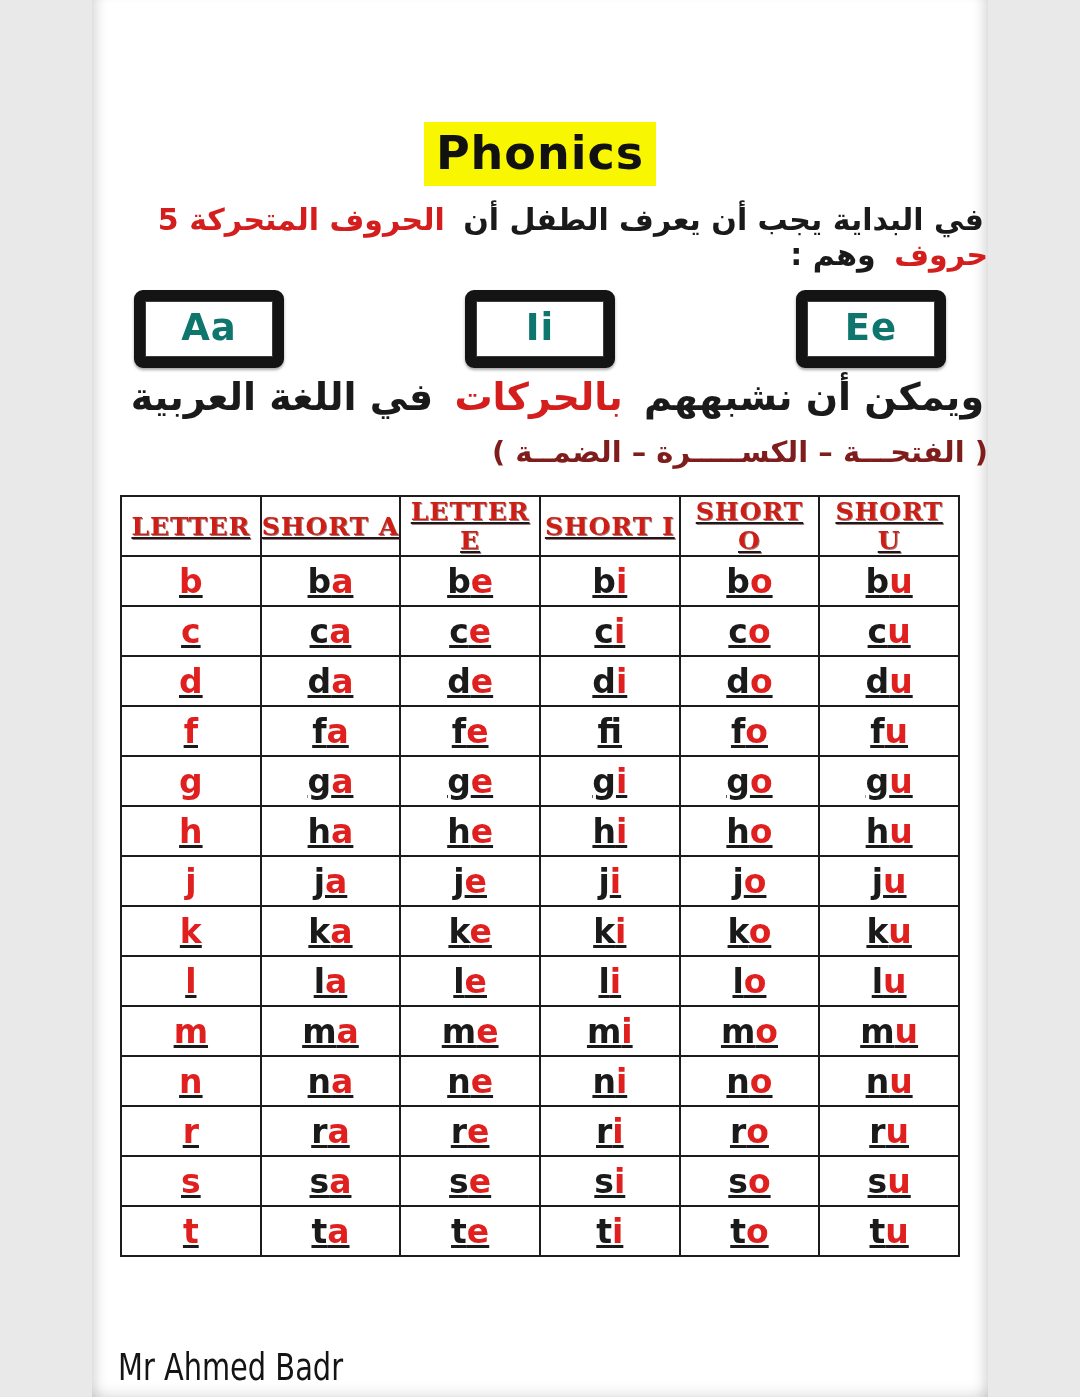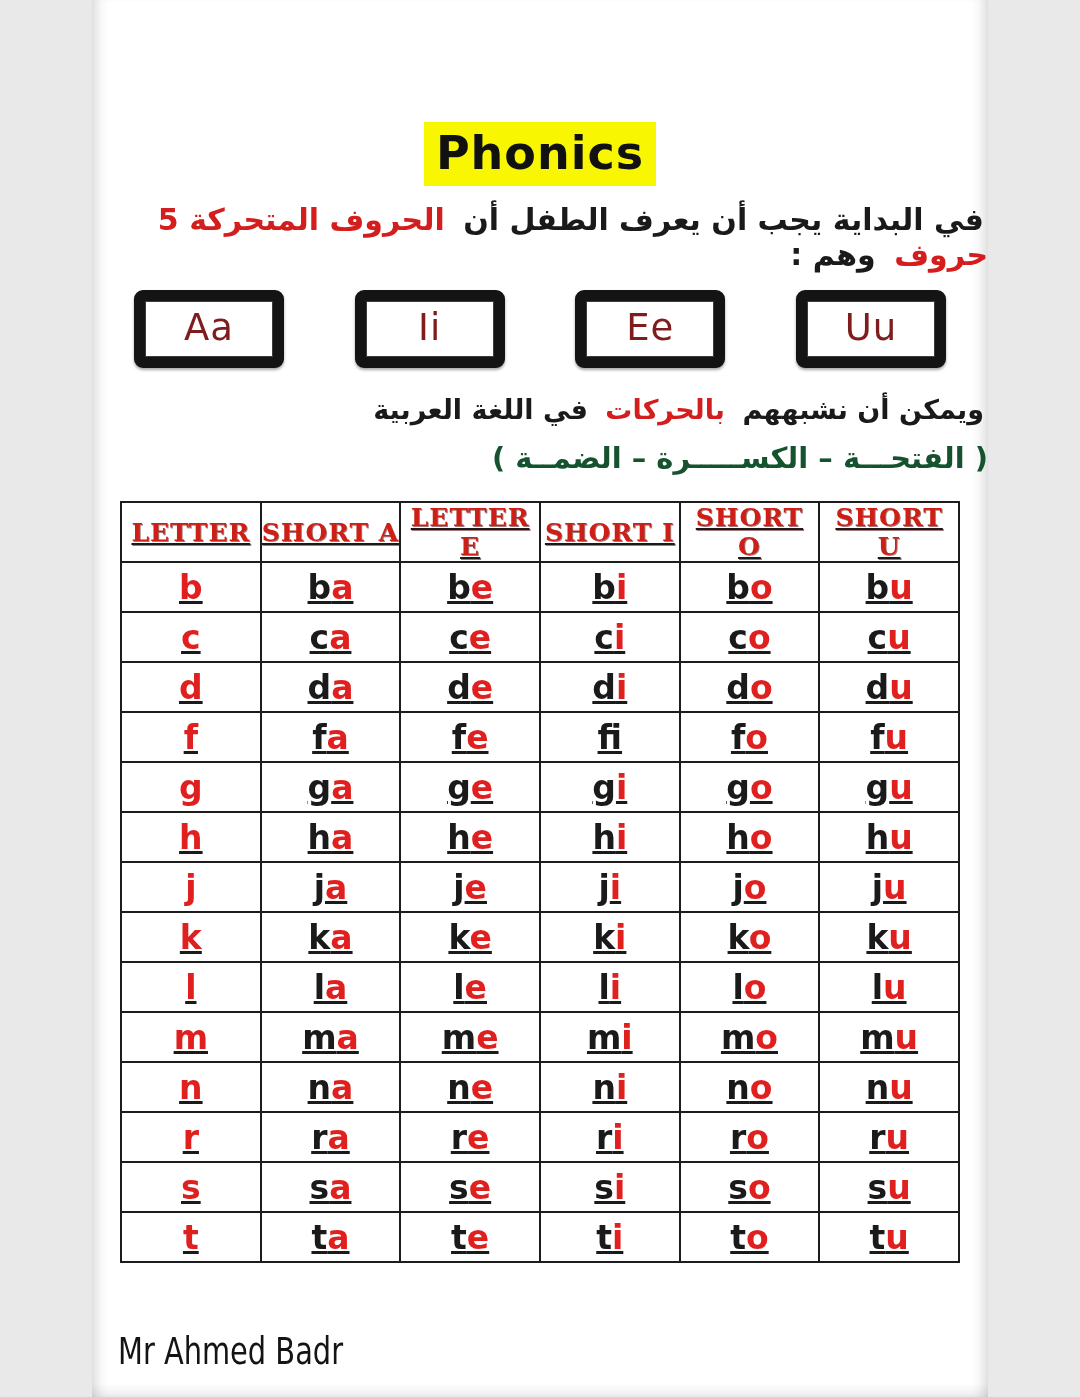--- a/index.html
+++ b/index.html
@@ -28,44 +28,44 @@
     padding: 4px 12px 6px 12px;
   }
   
   .ar {
     direction: rtl;
     text-align: right;
     font-family: "DejaVu Sans", sans-serif;
     font-weight: bold;
   }
   .intro-line1 { margin-top: 16px; font-size: 30px; }
-  .intro-line2 { margin-top: 26px; font-size: 27px; }
-  .intro-line3 { margin-top: 16px; font-size: 29px; color: #14532d; }
+  .intro-line2 { margin-top: 7px; font-size: 38px; }
+  .intro-line3 { margin-top: 16px; font-size: 29px; color: #7f1d1d; }
   .ar .red { color: #d41d1d; }
   .ar span { margin: 0 4px; }
   
   .vowel-row {
     margin: 18px auto 0;
     width: 812px;
     display: flex;
     justify-content: space-between;
     align-items: center;
   }
   .vowel-box {
     width: 150px; height: 78px;
     background: #ffffff;
     border: 11px solid #141414;
     border-radius: 9px;
     box-shadow: inset 0 0 0 1px #3c3c3c, 0 2px 3px rgba(0,0,0,0.35);
     display: flex; align-items: center; justify-content: center;
   }
   .vowel-label {
-    color: #7f1d1d;
+    color: #0f766e;
     font-size: 37px;
-    font-weight: normal;
+    font-weight: bold;
     letter-spacing: 1px;
     padding-bottom: 4px;
   }
   
   table.phonics {
     width: 840px;
     margin: 26px auto 0;
     border-collapse: collapse;
     table-layout: fixed;
     text-decoration: underline;
@@ -85,21 +85,21 @@
     color: #ce1f17;
     text-shadow: 1px 1px 0 rgba(90,10,10,0.55);
   }
   table.phonics td { height: 50px; font-size: 33px; }
   td.letter-cell { color: #e01f1f; font-weight: 600; }
   td.combo-cell .c-black { color: #1a1a1a; font-weight: 600; }
   td.combo-cell .c-red   { color: #e01f1f; font-weight: 600; }
   
   .footer {
     position: absolute;
-    left: 26px; right: 30px; bottom: 24px;
+    left: 26px; right: 30px; bottom: 8px;
     display: flex;
     justify-content: space-between;
     align-items: flex-end;
     font-size: 37px;
     color: #141414;
   }
   .footer .cond { display: inline-block; transform: scaleX(0.78); letter-spacing: 0; }
   .footer .left-item  .cond { transform-origin: left center; }
   .footer .right-item .cond { transform-origin: right center; }
 </style>
@@ -121,23 +121,20 @@
   <div class="vowel-row">
       <div class="vowel-box">
         <span class="vowel-label">Aa</span>
       </div>
       <div class="vowel-box">
         <span class="vowel-label">Ii</span>
       </div>
       <div class="vowel-box">
         <span class="vowel-label">Ee</span>
       </div>
-      <div class="vowel-box">
-        <span class="vowel-label">Uu</span>
-      </div>
     </div>
 
   <div class="ar intro-line2">
     <span>ويمكن أن نشبههم</span>
     <span class="red">بالحركات</span>
     <span>في اللغة العربية</span>
   </div>
 
   <div class="ar intro-line3">( الفتحـــة – الكســـــرة – الضمــة )</div>
 

